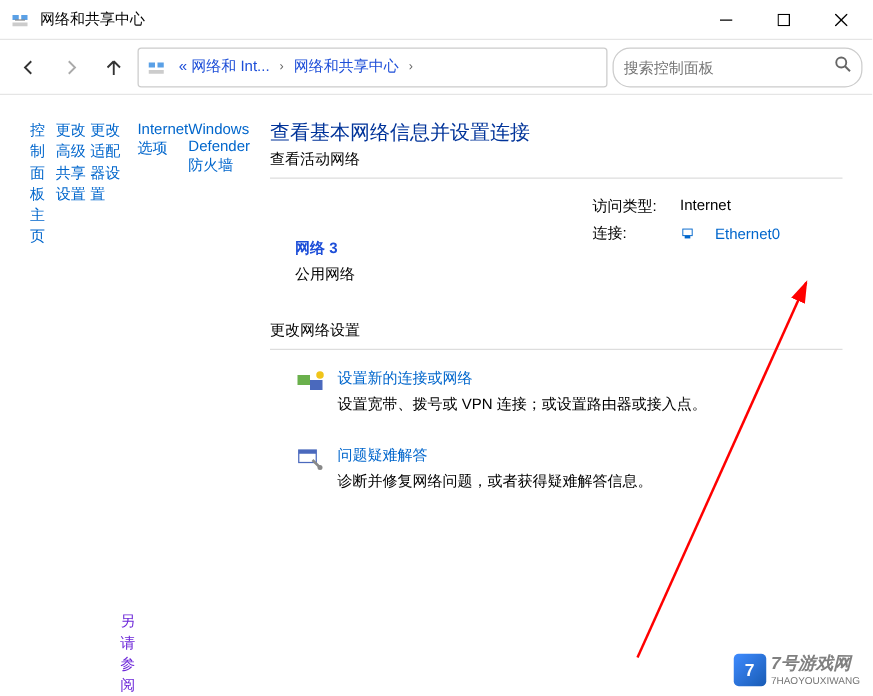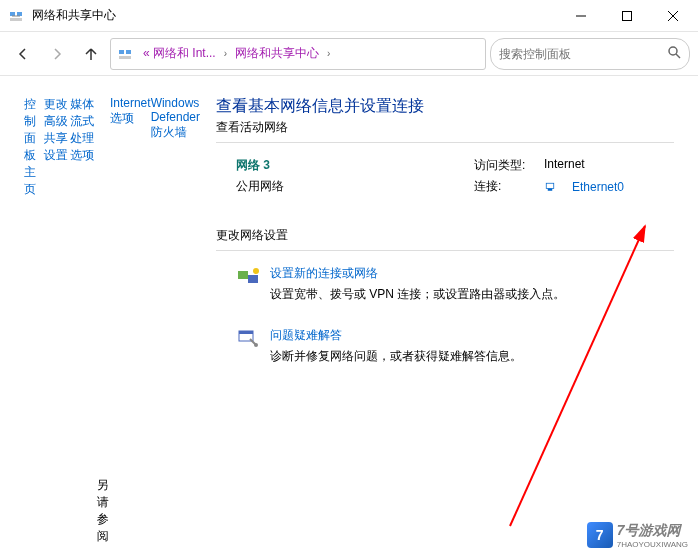--- a/index.html
+++ b/index.html
@@ -10,40 +10,40 @@
 .titlebar .app-icon { width: 16px; height: 16px; margin-right: 8px; }
 .titlebar .title { font-size: 12px; color: #000; flex: 1; }
 .titlebar .win-controls { display: flex; }
 .titlebar .win-btn { width: 46px; height: 32px; display: flex; align-items: center; justify-content: center; cursor: pointer; }
 
 
 .toolbar { height: 44px; display: flex; align-items: center; padding: 6px 8px; gap: 4px; border-bottom: 1px solid #e5e5e5; }
 .nav-btn { width: 30px; height: 30px; display: flex; align-items: center; justify-content: center; color: #555; cursor: pointer; border-radius: 3px; }
 .breadcrumb { flex: 1; height: 32px; border: 1px solid #ccc; border-radius: 3px; display: flex; align-items: center; padding: 0 4px; gap: 2px; }
 .breadcrumb .bc-icon { width: 16px; height: 16px; margin: 0 4px 0 2px; }
-.breadcrumb .crumb { font-size: 12px; color: #a21caf; padding: 2px 4px; }
+.breadcrumb .crumb { font-size: 12px; color: #1d4ed8; padding: 2px 4px; }
 .breadcrumb .chev { color: #666; font-size: 10px; padding: 0 2px; }
 .search { width: 200px; height: 32px; border: 1px solid #ccc; border-radius: 14px; display: flex; align-items: center; padding: 0 8px; gap: 6px; }
 .search input { border: none; outline: none; font-size: 12px; flex: 1; color: #666; }
 
 
 .content { display: flex; height: calc(557px - 32px - 44px); }
 .sidebar { width: 200px; padding: 20px 0 0 24px; display: flex; flex-direction: row; }
 .sidebar a { font-size: 12px; color: #0066cc; text-decoration: none; margin-bottom: 18px; cursor: pointer; }
-.sidebar .see-also { margin-top: auto; margin-bottom: 12px; font-size: 12px; color: #000000; }
+.sidebar .see-also { margin-top: auto; font-size: 12px; color: #6d28d9; }
 .sidebar .sa-link { font-size: 12px; color: #0066cc; margin-bottom: 14px; }
 
 .main { flex: 1; padding: 20px 24px 0 16px; position: relative; }
 .main h1 { font-size: 16px; color: #003399; font-weight: normal; margin-bottom: 2px; }
 .main .section-title { font-size: 12px; color: #000; margin-bottom: 6px; }
 .main hr { border: none; border-top: 1px solid #ddd; margin-bottom: 14px; }
 
 .network-row { display: flex; margin-bottom: 28px; padding-left: 20px; }
 .network-row .left { flex: 1; }
-.network-row .left .net-name { font-size: 12px; font-weight: bold; color: #0f766e; margin-bottom: 4px; }
+.network-row .left .net-name { font-size: 12px; font-weight: bold; color: #1d4ed8; margin-bottom: 4px; margin-top: 33px; }
 .network-row .left .net-type { font-size: 12px; color: #000; }
 .network-row .right { width: 200px; font-size: 12px; }
 .network-row .right .kv { display: flex; margin-bottom: 4px; }
 .network-row .right .k { width: 70px; color: #000; }
 .network-row .right .v { color: #000; }
 .network-row .right .v.link { color: #0066cc; cursor: pointer; display: flex; align-items: center; gap: 16px; }
 
 .settings-list { padding-left: 20px; }
 .settings-item { display: flex; gap: 10px; margin-bottom: 24px; }
 .settings-item .item-icon { width: 24px; height: 24px; flex-shrink: 0; }
@@ -127,21 +127,21 @@
           <circle cx="6" cy="6" r="4" fill="none" stroke="#666" stroke-width="1.5"></circle>
           <line x1="9" y1="9" x2="13" y2="13" stroke="#666" stroke-width="1.5"></line>
         </svg></span>
   </div>
 </div>
 
 <div class="content">
   <div class="sidebar">
     <a>控制面板主页</a>
     <a>更改高级共享设置</a>
-    <a>媒体流式处理选项</a>
+    <a>更改适配器设置</a>
     <div class="see-also">另请参阅</div>
     <a class="sa-link">Internet 选项</a>
     <a class="sa-link">Windows Defender 防火墙</a>
   </div>
 
   <div class="main">
     <h1>查看基本网络信息并设置连接</h1>
 
     <div class="section-title">查看活动网络</div>
     <hr>

